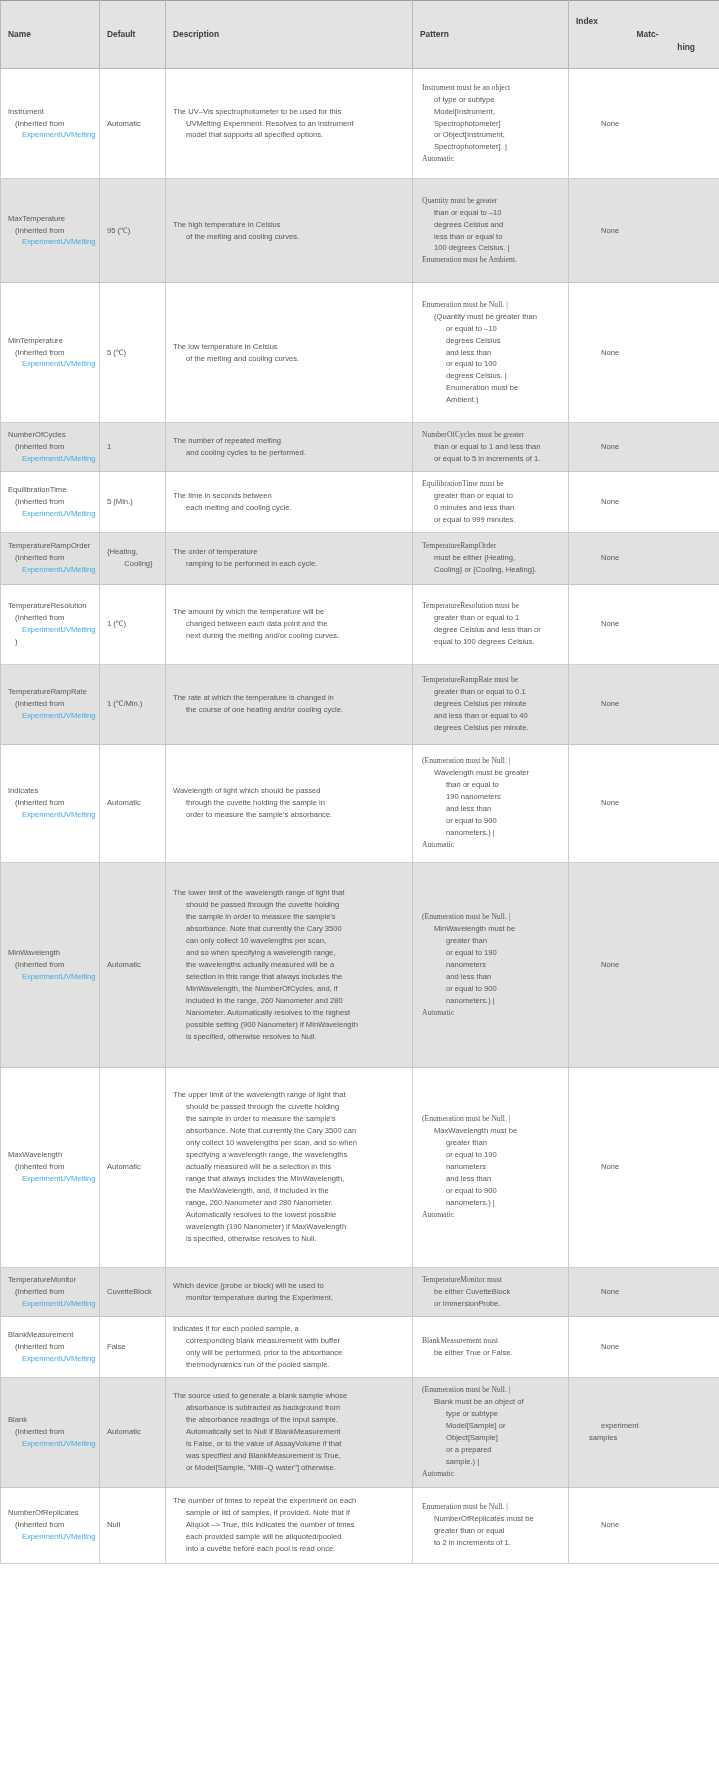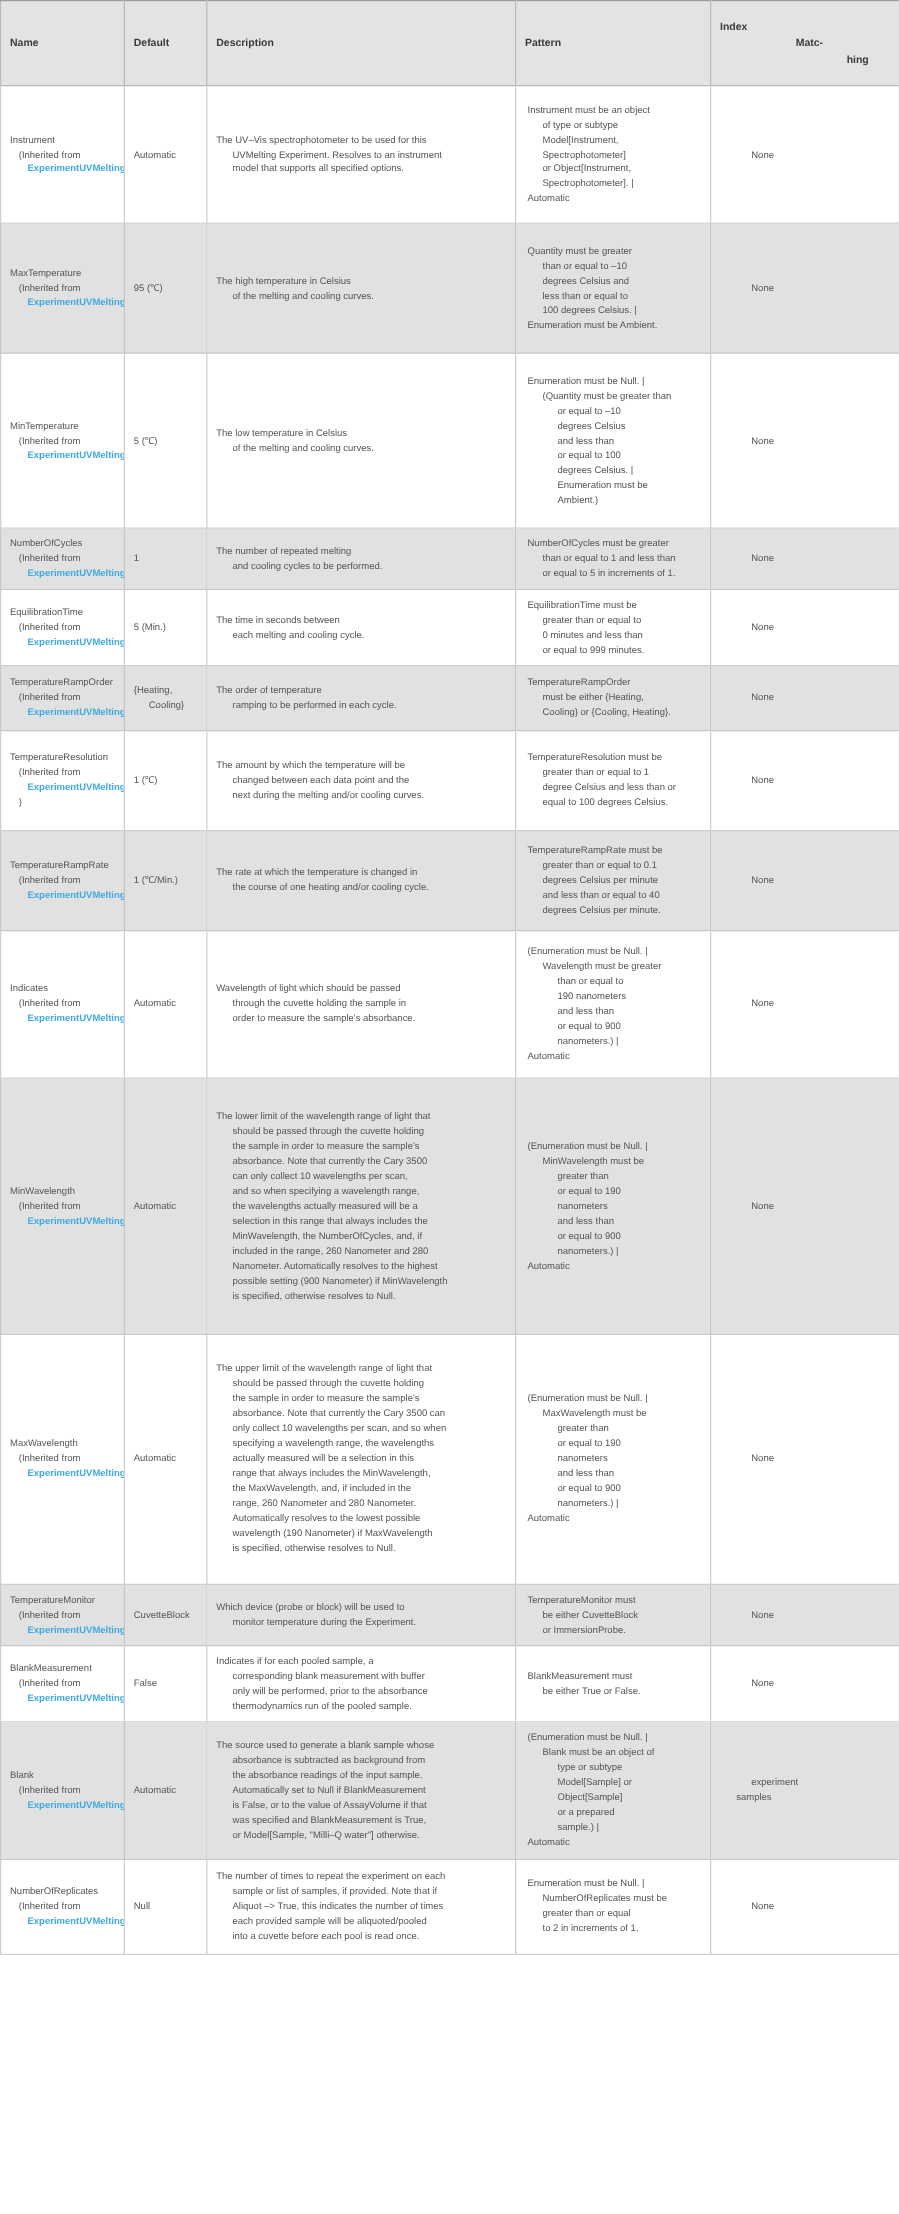--- a/index.html
+++ b/index.html
@@ -56,36 +56,36 @@
 
   td.c-name-cell{
     color:#555555;
     white-space:nowrap;
     overflow:hidden;
     padding-left:7px;
     padding-right:0;
   }
   td.c-name-cell .pname{display:block;}
   td.c-name-cell .inh1{display:block;padding-left:7px;}
-  td.c-name-cell .inh2{display:block;padding-left:14px;color:#3ea9e0;font-weight:bold;}
+  td.c-name-cell .inh2{display:block;padding-left:14px;color:#3ea9e0;}
   td.c-name-cell .inh3{display:block;padding-left:7px;}
 
   td.c-default-cell{color:#555;}
   td.c-default-cell .dline{display:block;}
-  td.c-default-cell .dline.ind{padding-left:12px;}
+  td.c-default-cell .dline.ind{padding-left:12px;text-align:center;}
 
   td.c-desc-cell{color:#555;}
   td.c-desc-cell .dl{display:block;}
   td.c-desc-cell .dl.ind{padding-left:13px;}
 
   td.c-pattern-cell{color:#555;text-align:left;padding-left:9px;}
   td.c-pattern-cell .pl{display:block;}
   td.c-pattern-cell .pl.i1{padding-left:12px;}
   td.c-pattern-cell .pl.i2{padding-left:24px;}
-  td.c-pattern-cell .pl.i0{padding-left:0px;}
+  td.c-pattern-cell .pl.i0{padding-left:0px;font-family:Liberation Serif, serif;}
 
   td.c-index-cell{color:#555;padding-left:8px;}
   td.c-index-cell .il{display:block;padding-left:24px;}
   td.c-index-cell .il.i1{padding-left:12px;}
 </style>
 </head>
 <body>
 
 <div id="doc">
   <table class="param-table">

